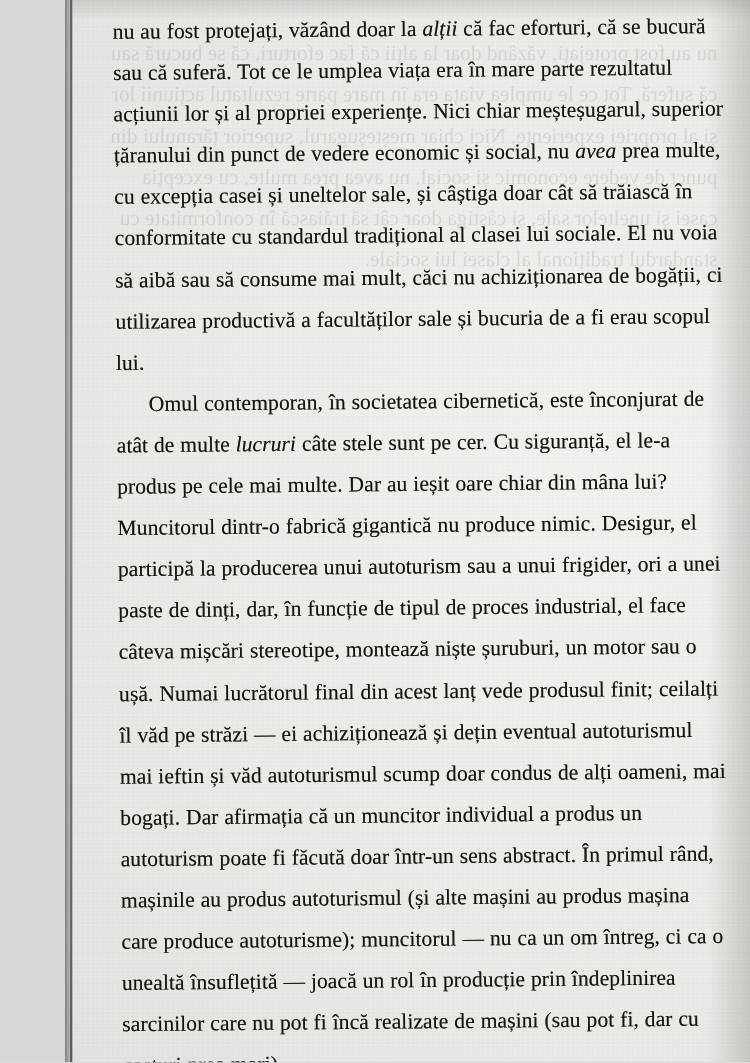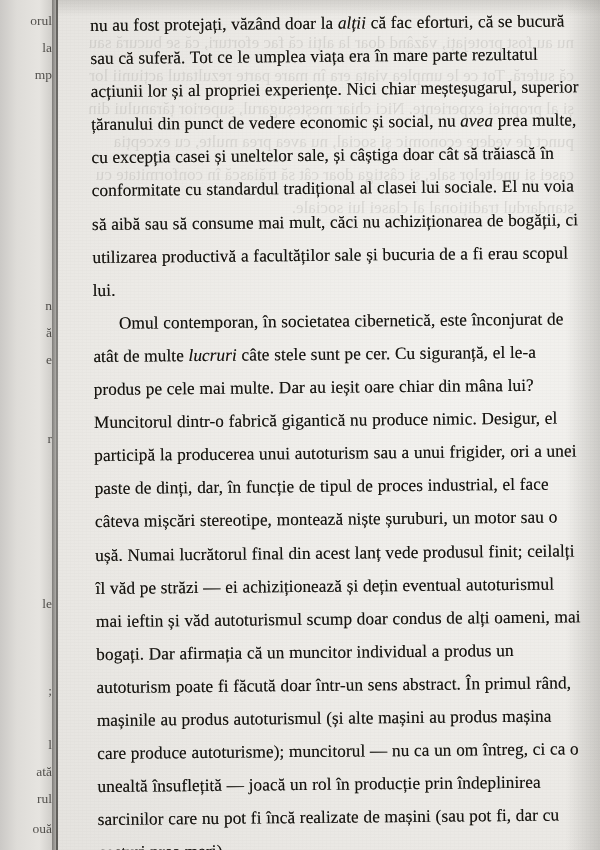--- a/index.html
+++ b/index.html
@@ -108,37 +108,20 @@
     display:block;
     transform:rotate(-0.55deg);
     transform-origin:0 0;
   }
 </style>
 </head>
 <body>
 
 <div class="scan">
 
-  <div class="facing-page">
-    <div id="facing-frags">
-        <div class="facing-frag" style="top: 14px;">orul</div>
-        <div class="facing-frag" style="top: 41px;">la</div>
-        <div class="facing-frag" style="top: 68px;">mp</div>
-        <div class="facing-frag" style="top: 299px;">n</div>
-        <div class="facing-frag" style="top: 326px;">ă</div>
-        <div class="facing-frag" style="top: 353px;">e</div>
-        <div class="facing-frag" style="top: 432px;">r</div>
-        <div class="facing-frag" style="top: 597px;">le</div>
-        <div class="facing-frag" style="top: 684px;">;</div>
-        <div class="facing-frag" style="top: 738px;">l</div>
-        <div class="facing-frag" style="top: 765px;">ată</div>
-        <div class="facing-frag" style="top: 792px;">rul</div>
-        <div class="facing-frag" style="top: 822px;">ouă</div>
-      </div>
-  </div>
 
   <div class="gutter"></div>
   <div class="gutter-line"></div>
 
   <div class="recto">
     <div class="top-shade"></div>
     <div class="edge-shade"></div>
 
     <div class="body-text">
       <div class="skew" id="text-flow">

